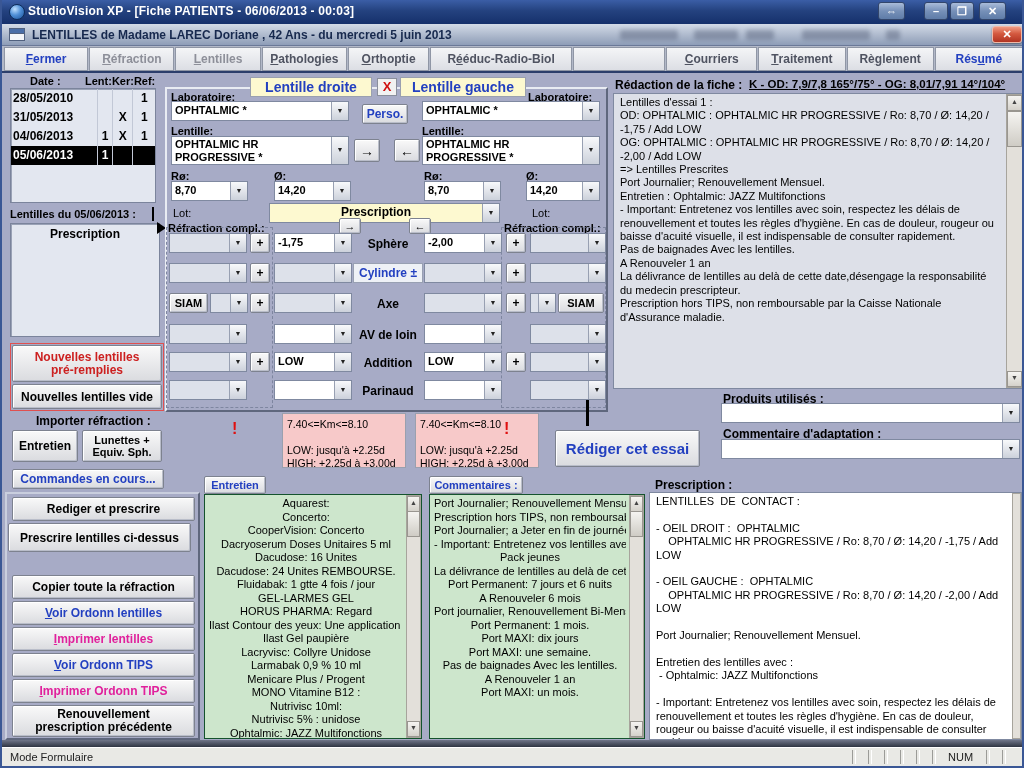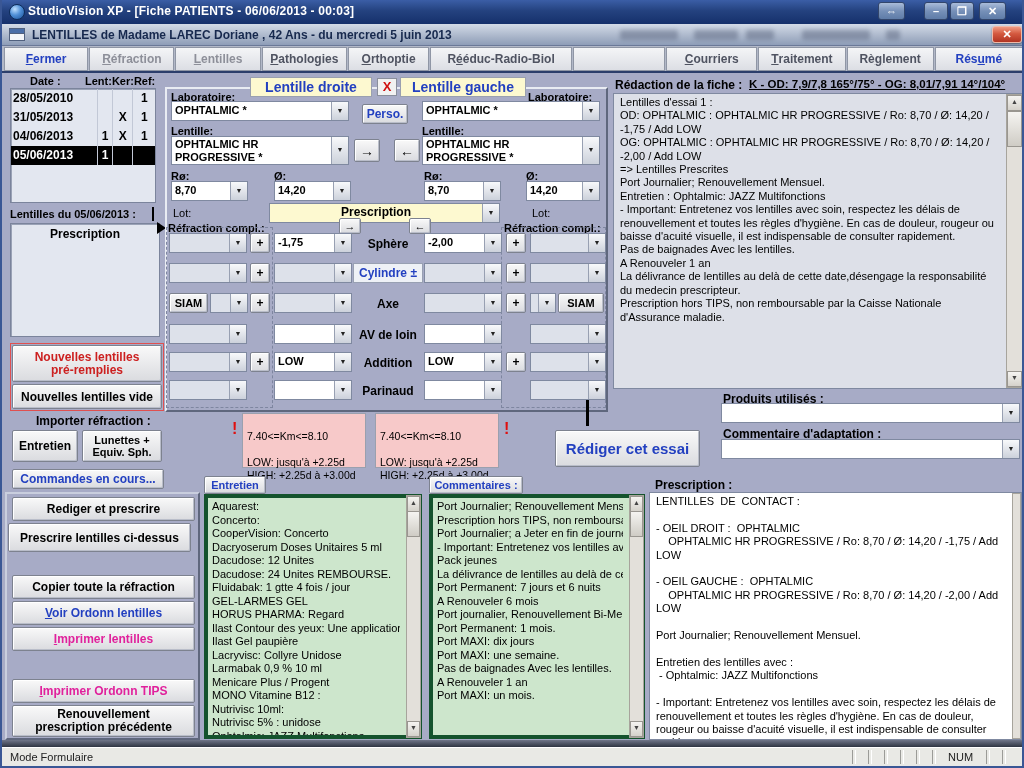--- a/index.html
+++ b/index.html
@@ -53,26 +53,26 @@
   
   .btn{position:absolute;box-sizing:border-box;background:linear-gradient(#f9f9f9,#dadbdf);border:1px solid #7d828f;
        border-radius:2px;font-weight:bold;font-size:12px;color:#000;display:flex;align-items:center;justify-content:center;
        text-align:center;box-shadow:inset 1px 1px 0 #fff, inset -1px -1px 0 #b9bdc9;white-space:pre-line;}
   .btn.blue{color:#2340c0;}
   .btn.magenta{color:#e0219c;}
   .btn.redtxt{color:#cc2020;}
   .panel-bevel{position:absolute;box-sizing:border-box;border:2px solid;border-color:#e9ecf3 #5f677d #5f677d #e9ecf3;}
   .dashed{position:absolute;box-sizing:border-box;border:1px dashed #7e86a0;}
   .warn{position:absolute;box-sizing:border-box;background:#f7c9c9;border:1px solid #9aa0ae;font-size:10.5px;
-        line-height:13px;padding:16px 4px;white-space:pre-line;}
+        line-height:13px;padding:4px 4px;white-space:pre-line;margin-left:40px;}
   .excl{position:absolute;color:#e01010;font-weight:bold;font-size:16px;}
   
   .txtbox{position:absolute;box-sizing:border-box;background:#dde0e8;border:1px solid #7f89a0;
           font-size:11px;line-height:13.4px;padding:2px 6px;white-space:pre-wrap;overflow:hidden;}
-  .greenlist{position:absolute;box-sizing:border-box;background:#cde6cc;border:4px solid #14532d;overflow:hidden;padding:2px 4px;}
+  .greenlist{position:absolute;box-sizing:border-box;background:#cde6cc;border:1px solid #14532d;overflow:hidden;padding:2px 4px;text-align:center;}
   .greenlist .li{font-size:11px;line-height:13.5px;white-space:nowrap;overflow:hidden;}
   .sb{position:absolute;box-sizing:border-box;background:#e3e0da;border:1px solid #a7a49c;}
   .sb .ar{position:absolute;left:0;right:0;height:14px;background:linear-gradient(#f5f4f1,#d5d2cb);border:1px solid #999690;
           font-size:7px;text-align:center;line-height:12px;color:#444;}
   .sb .ar.up::after{content:"▲";}
   .sb .ar.dn::after{content:"▼";}
   .sb .th{position:absolute;left:0;right:0;background:linear-gradient(#f5f4f1,#cfccc5);border:1px solid #999690;}
   
   .caret{position:absolute;background:#000;}
   #record-arrow{position:absolute;width:0;height:0;border-left:9px solid #000;border-top:6px solid transparent;border-bottom:6px solid transparent;}
@@ -212,20 +212,21 @@
   <div class="btn" style="left:80px;top:430px;width:80px;height:32px;font-size:11px;line-height:12px;">Lunettes +
 Equiv. Sph.</div>
   <div class="btn blue" style="left:10px;top:469px;width:152px;height:20px;">Commandes en cours...</div>
 
   <div class="panel-bevel" style="left:3px;top:492px;width:195px;height:248px;border-color:#c9cede #5f677d #5f677d #c9cede;"></div>
   <div class="btn" style="left:10px;top:497px;width:183px;height:24px;"><span><span>Rediger et prescrire</span><span class="u"></span><span></span></span></div>
   <div class="btn" style="left:6px;top:523px;width:183px;height:29px;"><span><span>Prescrire lentilles ci-dessus</span><span class="u"></span><span></span></span></div>
   <div class="btn" style="left:10px;top:575px;width:183px;height:24px;"><span><span>Copier toute la réfraction</span><span class="u"></span><span></span></span></div>
   <div class="btn blue" style="left:10px;top:601px;width:183px;height:24px;"><span><span></span><span class="u">V</span><span>oir Ordonn lentilles</span></span></div>
   <div class="btn magenta" style="left:10px;top:627px;width:183px;height:24px;"><span><span></span><span class="u">I</span><span>mprimer lentilles</span></span></div>
+  <div class="btn blue" style="left:10px;top:653px;width:183px;height:24px;"><span><span></span><span class="u">V</span><span>oir Ordonn TIPS</span></span></div>
   <div class="btn magenta" style="left:10px;top:679px;width:183px;height:24px;"><span><span></span><span class="u">I</span><span>mprimer Ordonn TIPS</span></span></div>
   <div class="btn" style="left:10px;top:705px;width:183px;height:32px;font-size:12px;line-height:13px;"><span><span>Renouvellement
 prescription précédente</span><span class="u"></span><span></span></span></div>
 
   <div class="panel-bevel" style="left:163px;top:87px;width:443px;height:325px;"></div>
   <div class="abs" style="left:248px;top:77px;width:122px;height:20px;background:#fdf9d0;border:1px solid #9aa0b0;color:#2340c0;font-weight:bold;font-size:14px;text-align:center;line-height:18px;">Lentille droite</div>
   <div class="abs" style="left:375px;top:78px;width:20px;height:18px;background:#f2f2f2;border:1px solid #8a8f9c;color:#d01010;font-weight:bold;font-size:13px;text-align:center;line-height:16px;">X</div>
   <div class="abs" style="left:398px;top:77px;width:126px;height:20px;background:#fdf9d0;border:1px solid #9aa0b0;color:#2340c0;font-weight:bold;font-size:14px;text-align:center;line-height:18px;">Lentille gauche</div>
 
   <div class="lbl" style="left:169px;top:91px;">Laboratoire:</div>
@@ -450,21 +451,21 @@
       <div class="v"></div>
       <div class="d"></div>
     </div>
 
   <div class="btn blue" style="left:202px;top:476px;width:62px;height:18px;font-size:11px;">Entretien</div>
   <div class="greenlist" style="left:202px;top:494px;width:218px;height:245px;padding-right:18px;">
     <div class="li">Aquarest:</div>
     <div class="li">Concerto:</div>
     <div class="li">CooperVision: Concerto</div>
     <div class="li">Dacryoserum Doses Unitaires 5 ml</div>
-    <div class="li">Dacudose: 12 Unites</div>
+    <div class="li">Dacudose: 16 Unites</div>
     <div class="li">Dacudose: 24 Unites REMBOURSE.</div>
     <div class="li">Fluidabak: 1 gtte 4 fois / jour</div>
     <div class="li">GEL-LARMES  GEL</div>
     <div class="li">HORUS PHARMA: Regard</div>
     <div class="li">Ilast Contour des yeux: Une application m</div>
     <div class="li">Ilast Gel paupière</div>
     <div class="li">Lacryvisc: Collyre Unidose</div>
     <div class="li">Larmabak  0,9 %  10 ml</div>
     <div class="li">Menicare Plus / Progent</div>
     <div class="li">MONO Vitamine B12 :</div>

